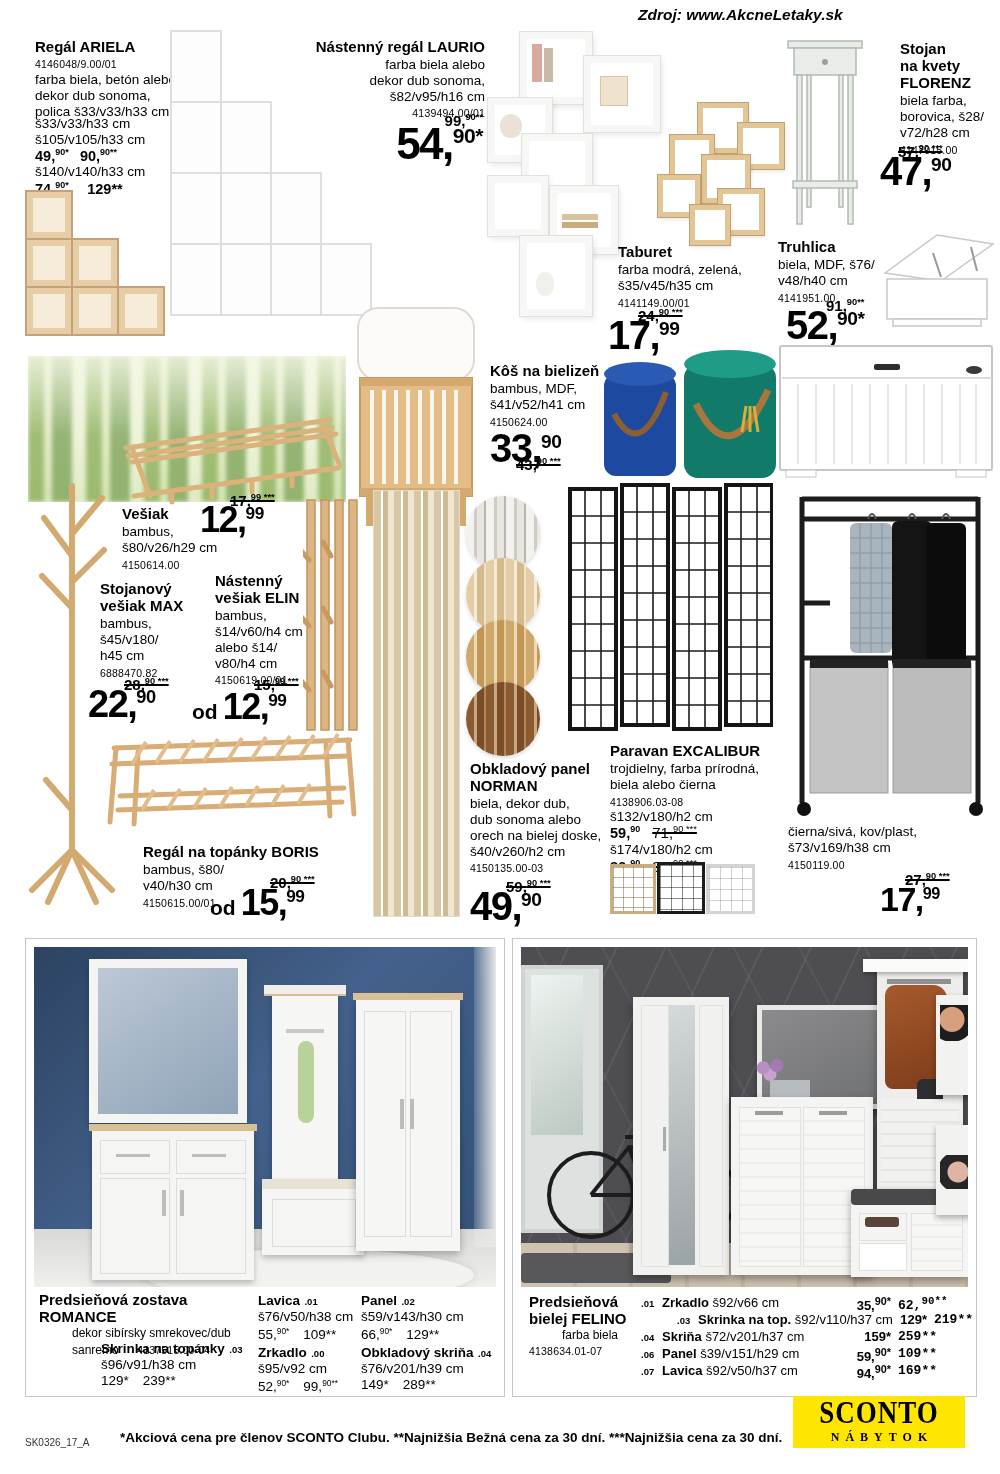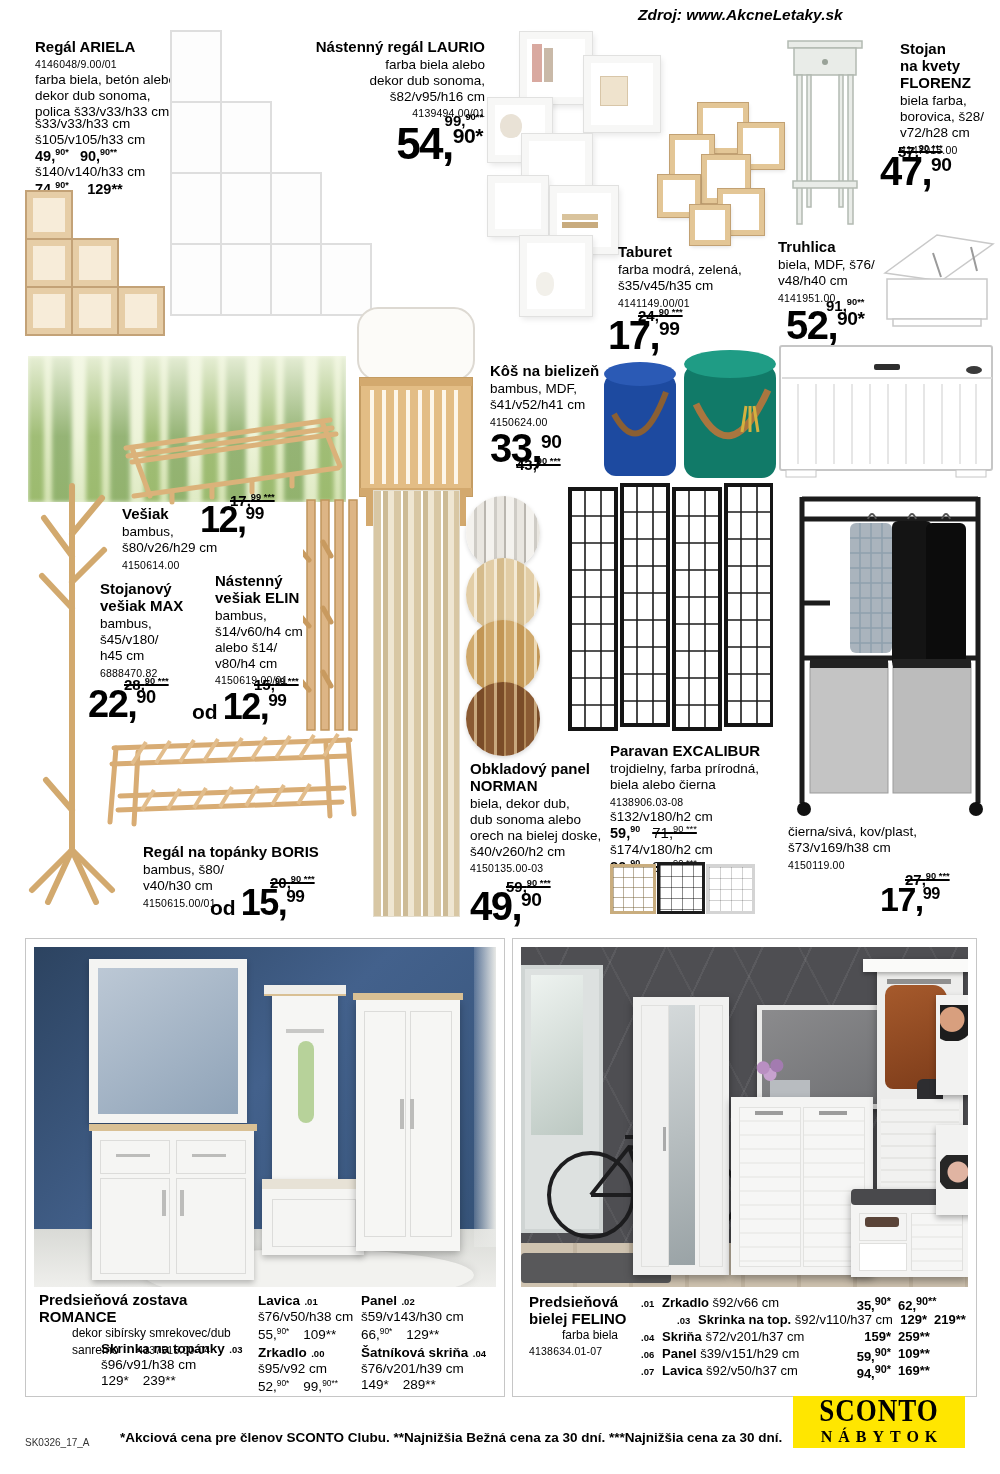--- a/index.html
+++ b/index.html
@@ -27,21 +27,21 @@
   .set-desc{font-size:12px;line-height:1.18;margin-left:33px;}
   .itm-name{font-weight:bold;font-size:13.5px;}
   .itm-num{font-size:9.5px;font-weight:bold;}
   .itm-size{font-size:13.5px;line-height:1.2;}
   .itm-price{font-size:13.5px;font-weight:normal;line-height:1.25;}
   .gap{display:inline-block;width:14px;}
   .fel-row{position:absolute;width:334px;height:15px;font-size:13px;white-space:nowrap;}
   .fel-num{display:inline-block;width:21px;font-size:9.5px;font-weight:bold;}
   .fel-name{font-weight:bold;}
   .fel-club{position:absolute;left:178px;width:72px;text-align:right;font-weight:bold;}
-  .fel-ref{position:absolute;left:257px;font-weight:bold;}
+  .fel-ref{position:absolute;left:257px;font-weight:bold;font-family:Liberation Mono, monospace;}
   .shelfbox{position:absolute;background:#fff;border:7px solid #f7f7f6;outline:1px solid #e1e1e0;
             box-shadow:2px 3px 6px rgba(0,0,0,.10);}
   .shelfbox-t{position:absolute;background:#fff;border:5px solid #e3c696;outline:1px solid #c2a173;
             box-shadow:1px 2px 4px rgba(0,0,0,.12);}
   .circ{position:absolute;border-radius:50%;box-shadow:0 2px 4px rgba(0,0,0,.15);}
   .sw{position:absolute;background-color:#fff;
       background-image:linear-gradient(rgba(0,0,0,.45) 1px,transparent 1px),
                        linear-gradient(90deg,rgba(0,0,0,.45) 1px,transparent 1px);
       background-size:11px 11px;}
   .srclink{font-style:italic;font-weight:bold;font-size:15.5px;}
@@ -518,21 +518,21 @@
       <div><span class="itm-name">Zrkadlo</span> <span class="itm-num">.00</span></div>
       <div class="itm-size">š95/v92 cm</div>
       <div class="itm-price"><span>52,<sup>90*</sup></span><span class="gap"></span><span>99,<sup>90**</sup></span></div>
     </div>
     <div class="abs" style="left:335px;top:352px;">
       <div><span class="itm-name">Panel</span> <span class="itm-num">.02</span></div>
       <div class="itm-size">š59/v143/h30 cm</div>
       <div class="itm-price"><span>66,<sup>90*</sup></span><span class="gap"></span><span>129**</span></div>
     </div>
     <div class="abs" style="left:335px;top:404px;">
-      <div><span class="itm-name">Šatníková skriňa</span> <span class="itm-num">.04</span></div>
+      <div><span class="itm-name">Obkladový skriňa</span> <span class="itm-num">.04</span></div>
       <div class="itm-size">š76/v201/h39 cm</div>
       <div class="itm-price"><span>149*</span><span class="gap"></span><span>289**</span></div>
     </div>
   </div>
 
   <div class="card" style="left:512px;top:938px;width:463px;height:457px;">
     <div class="photo" style="left:8px;top:8px;width:447px;height:340px;">
       <div style="position:absolute;inset:0;background:#4e4e52;"></div>
       <div style="position:absolute;inset:0;background:
         repeating-linear-gradient(115deg, transparent 0 42px, rgba(255,255,255,.07) 42px 44px),
@@ -621,17 +621,17 @@
       <span class="fel-ref">169**</span>
     </div>
   </div>
 
   <div class="abs" style="left:25px;top:1437px;font-size:10px;color:#333;">SK0326_17_A</div>
   <div class="abs" style="left:120px;top:1430px;font-size:13.5px;font-weight:bold;">*Akciová cena pre členov SCONTO Clubu. **Najnižšia Bežná cena za 30 dní. ***Najnižšia cena za 30 dní.</div>
   <div class="abs" style="left:793px;top:1396px;width:172px;height:52px;background:#ffe600;
        display:flex;flex-direction:column;align-items:center;justify-content:center;">
     <div style="font-family:'Liberation Serif',serif;font-weight:bold;font-size:27px;line-height:1;
          letter-spacing:1px;transform:scaleY(1.15);">SCONTO</div>
-    <div style="font-family:'Liberation Serif',serif;font-weight:bold;font-size:16px;letter-spacing:6px;
+    <div style="font-family:'Liberation Serif',serif;font-weight:bold;font-size:12px;letter-spacing:6px;
          margin-top:3px;text-indent:6px;">NÁBYTOK</div>
   </div>
 
 </div>
 
 </body></html>

